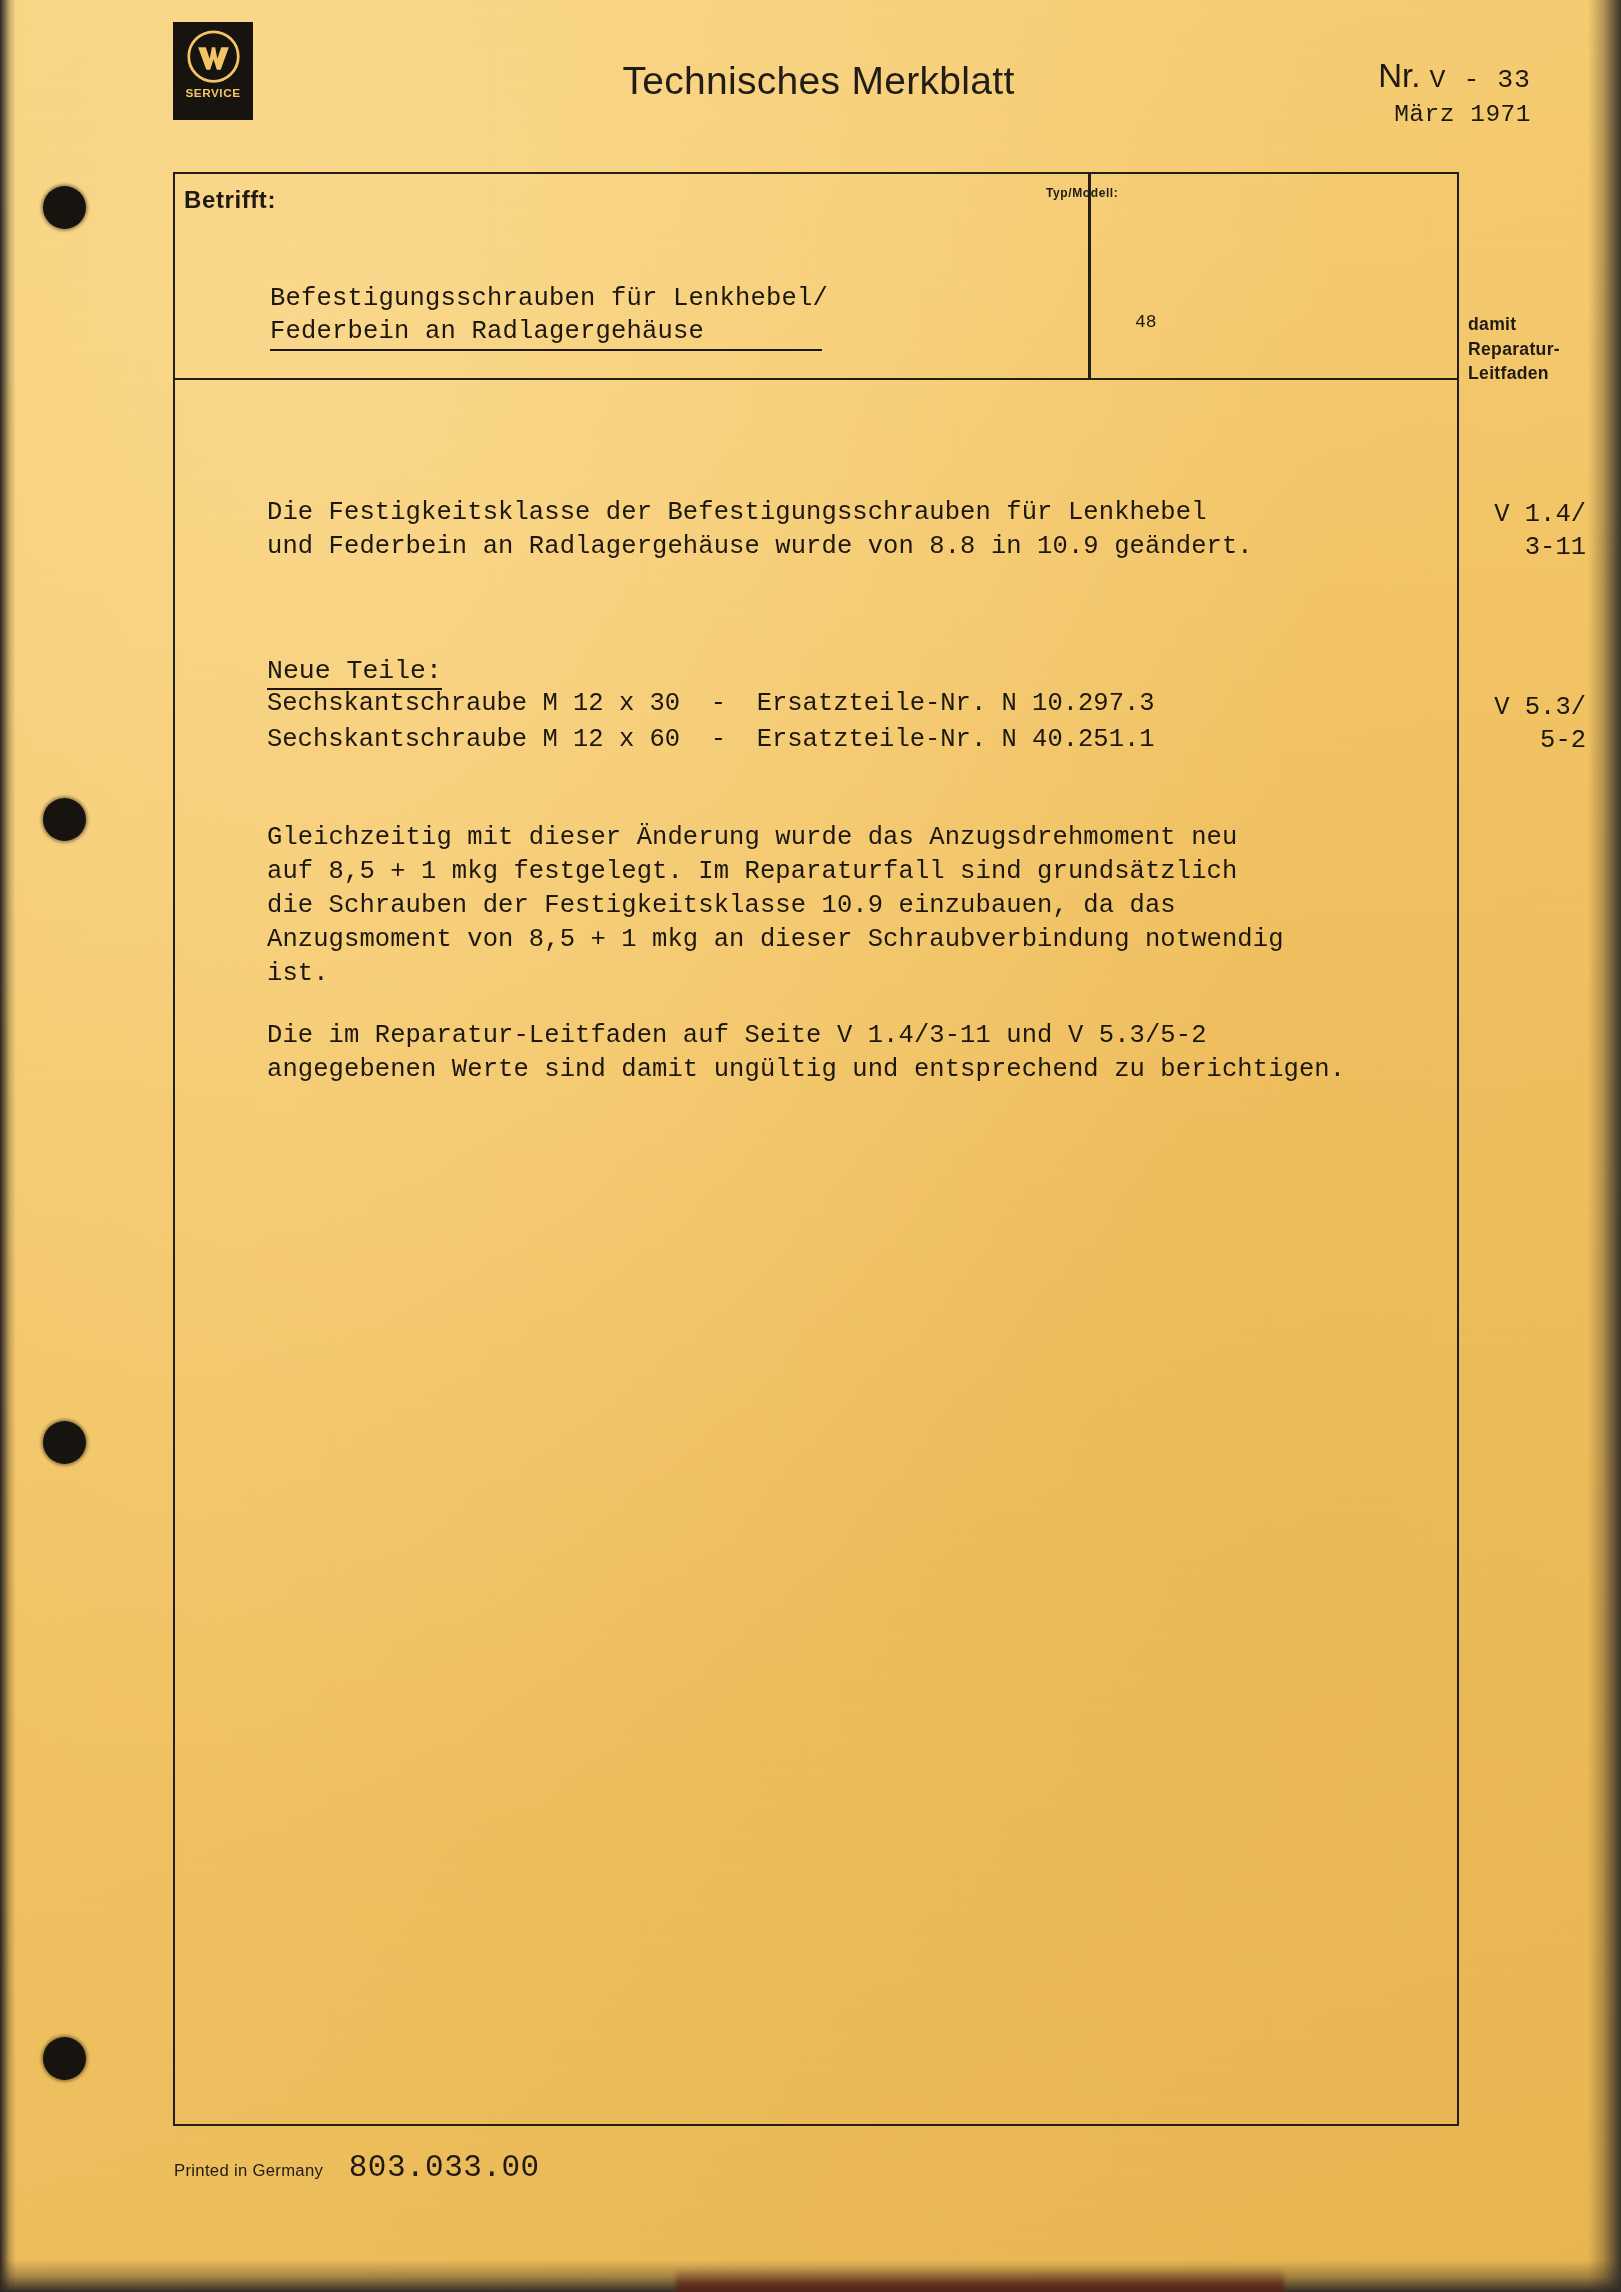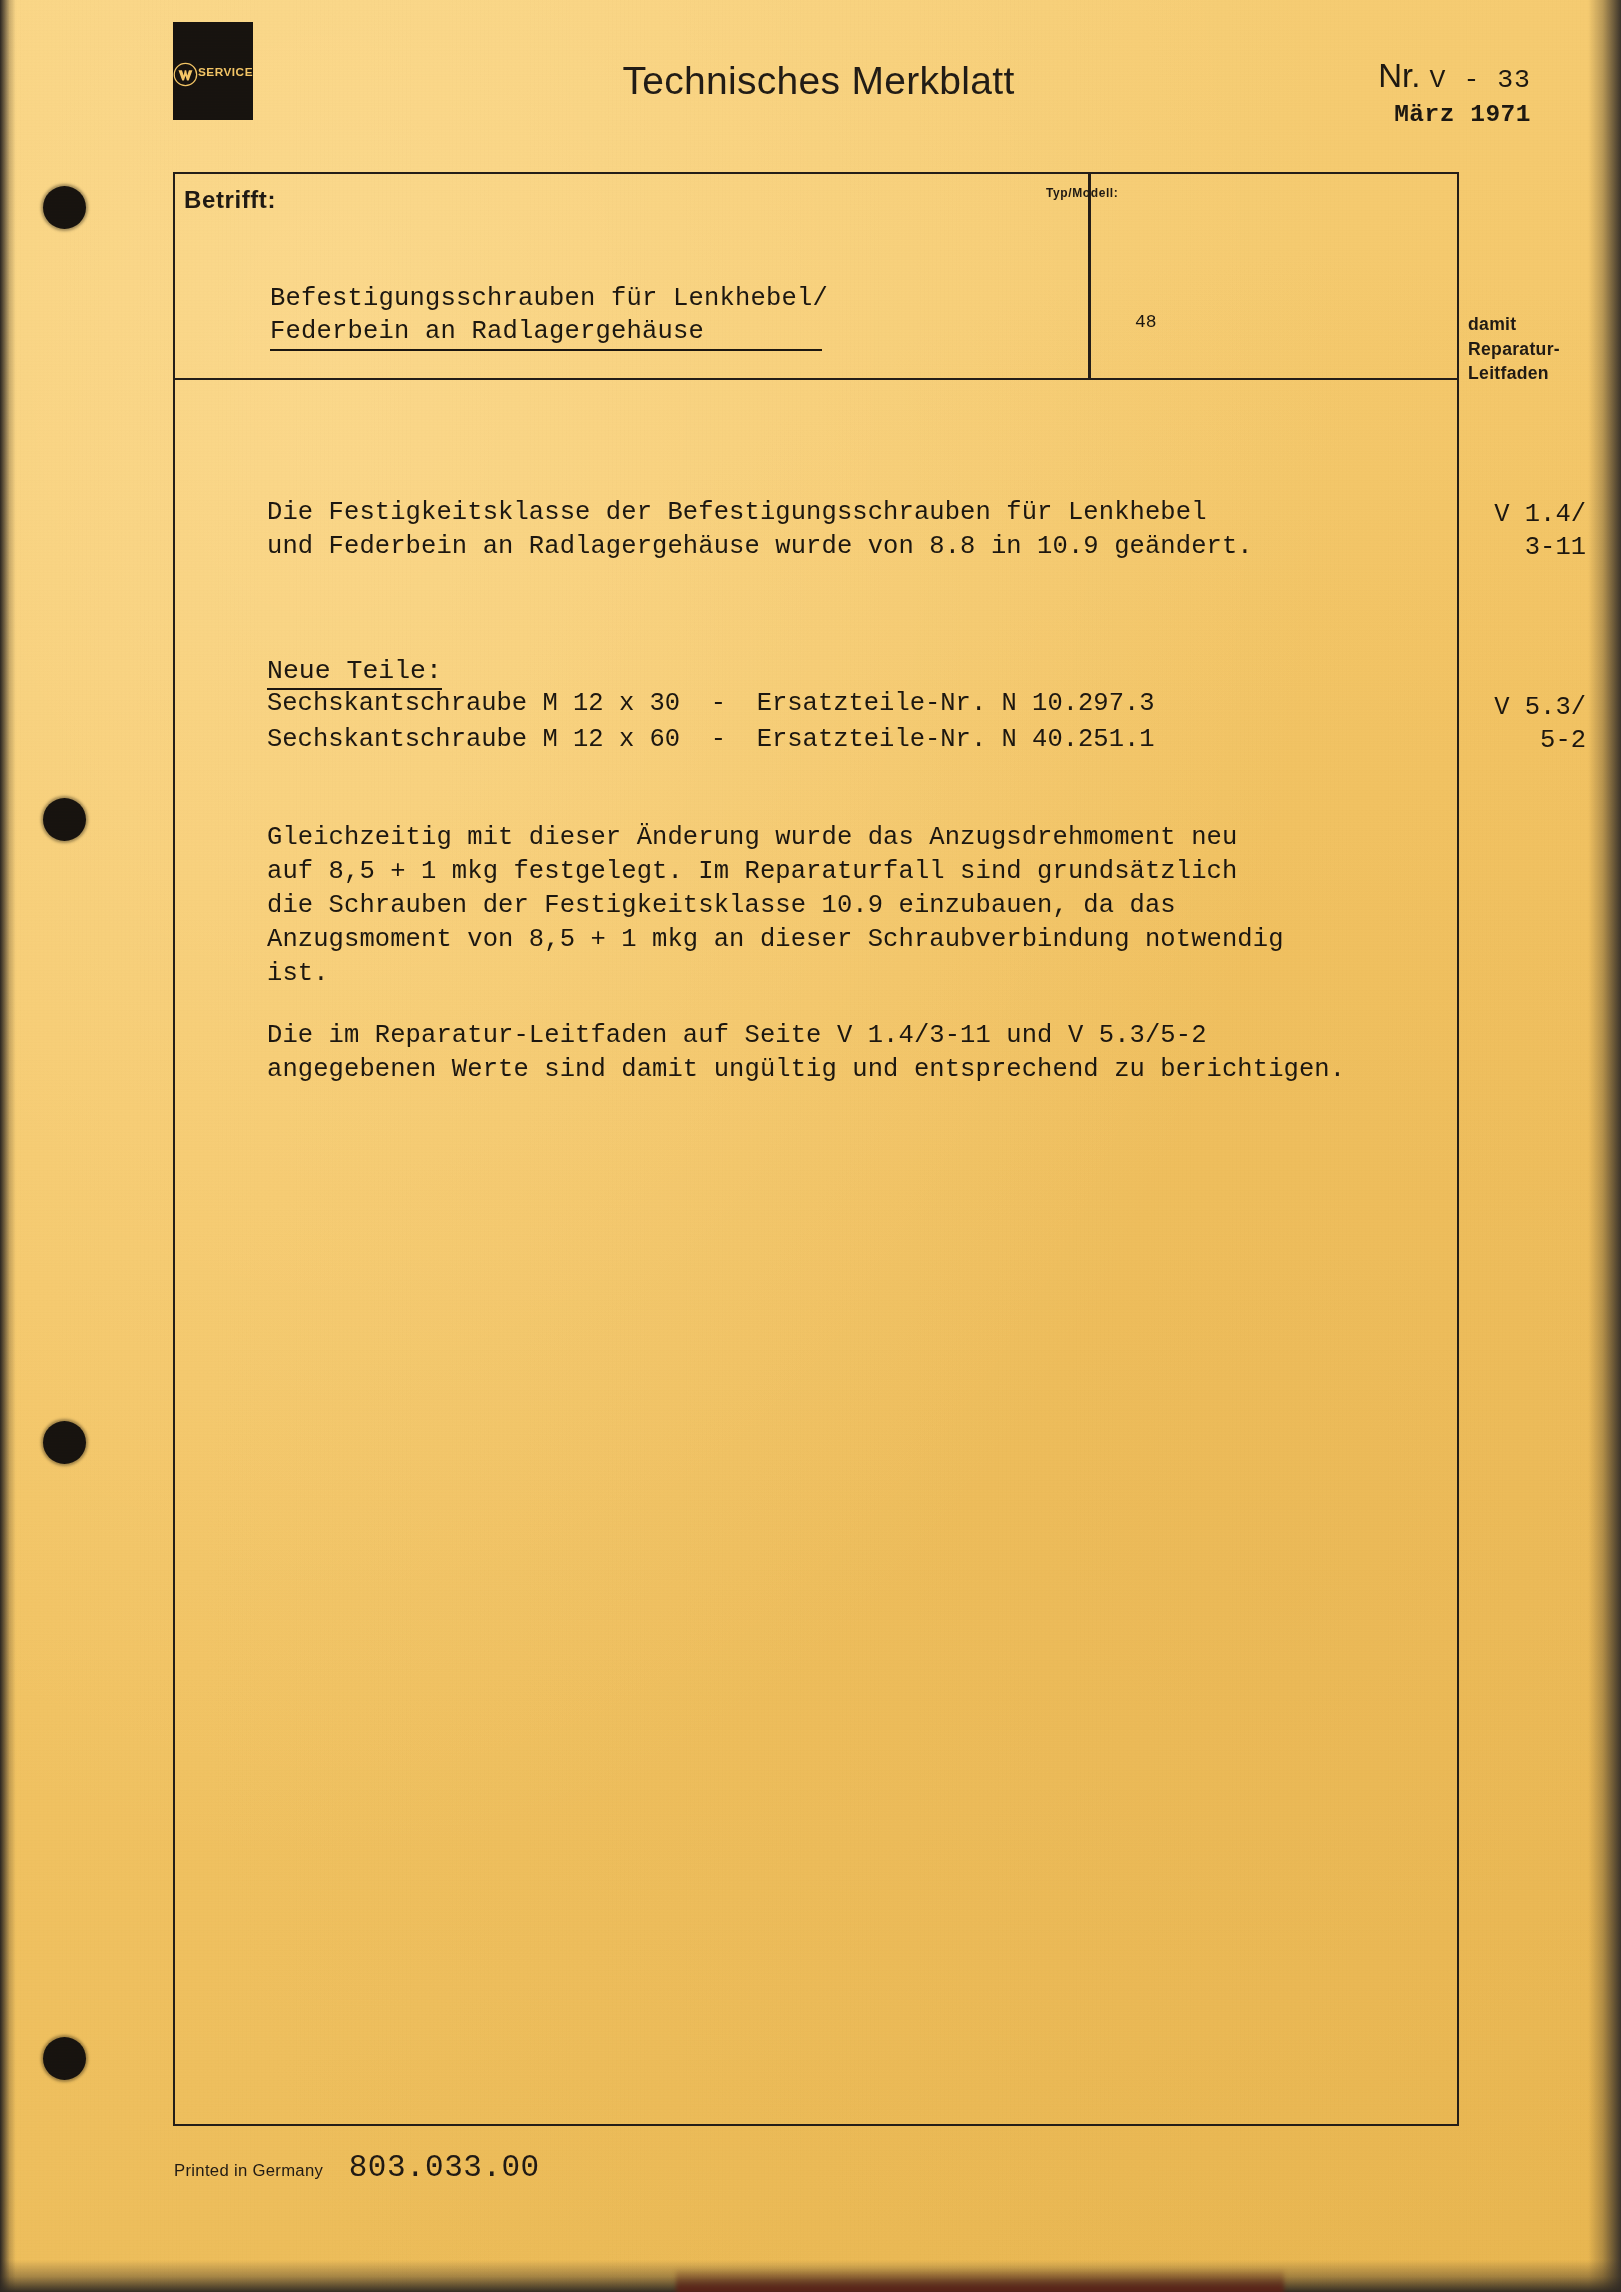--- a/index.html
+++ b/index.html
@@ -69,21 +69,21 @@
   .hole.h4 { left: 43px; top: 2037px; }
 
   
   .logo {
     position: absolute;
     left: 173px; top: 21.6px;
     width: 80px; height: 98px;
     background: #17130f;
     color: #f5c96a;
     display: flex;
-    flex-direction: row;
+    flex-direction: column;
     align-items: center;
     justify-content: flex-start;
   }
   .logo-mark {
     margin-top: 7.8px;
     width: 55px; height: 55px;
   }
   .logo-text {
     font-size: 11.8px;
     font-weight: bold;
@@ -113,21 +113,20 @@
   .nr-value {
     font-family: "Liberation Mono", monospace;
     font-size: 26.5px;
     letter-spacing: 1px;
   }
   .nr-date {
     font-family: "Liberation Mono", monospace;
     font-size: 24.5px;
     margin-top: 5.9px;
     letter-spacing: 0.5px;
-    font-weight: bold;
   }
 
   
   .frame {
     position: absolute;
     left: 173px; top: 172px;
     width: 1286px; height: 1954px;
     border: 2.9px solid #241e18;
     box-sizing: border-box;
   }

